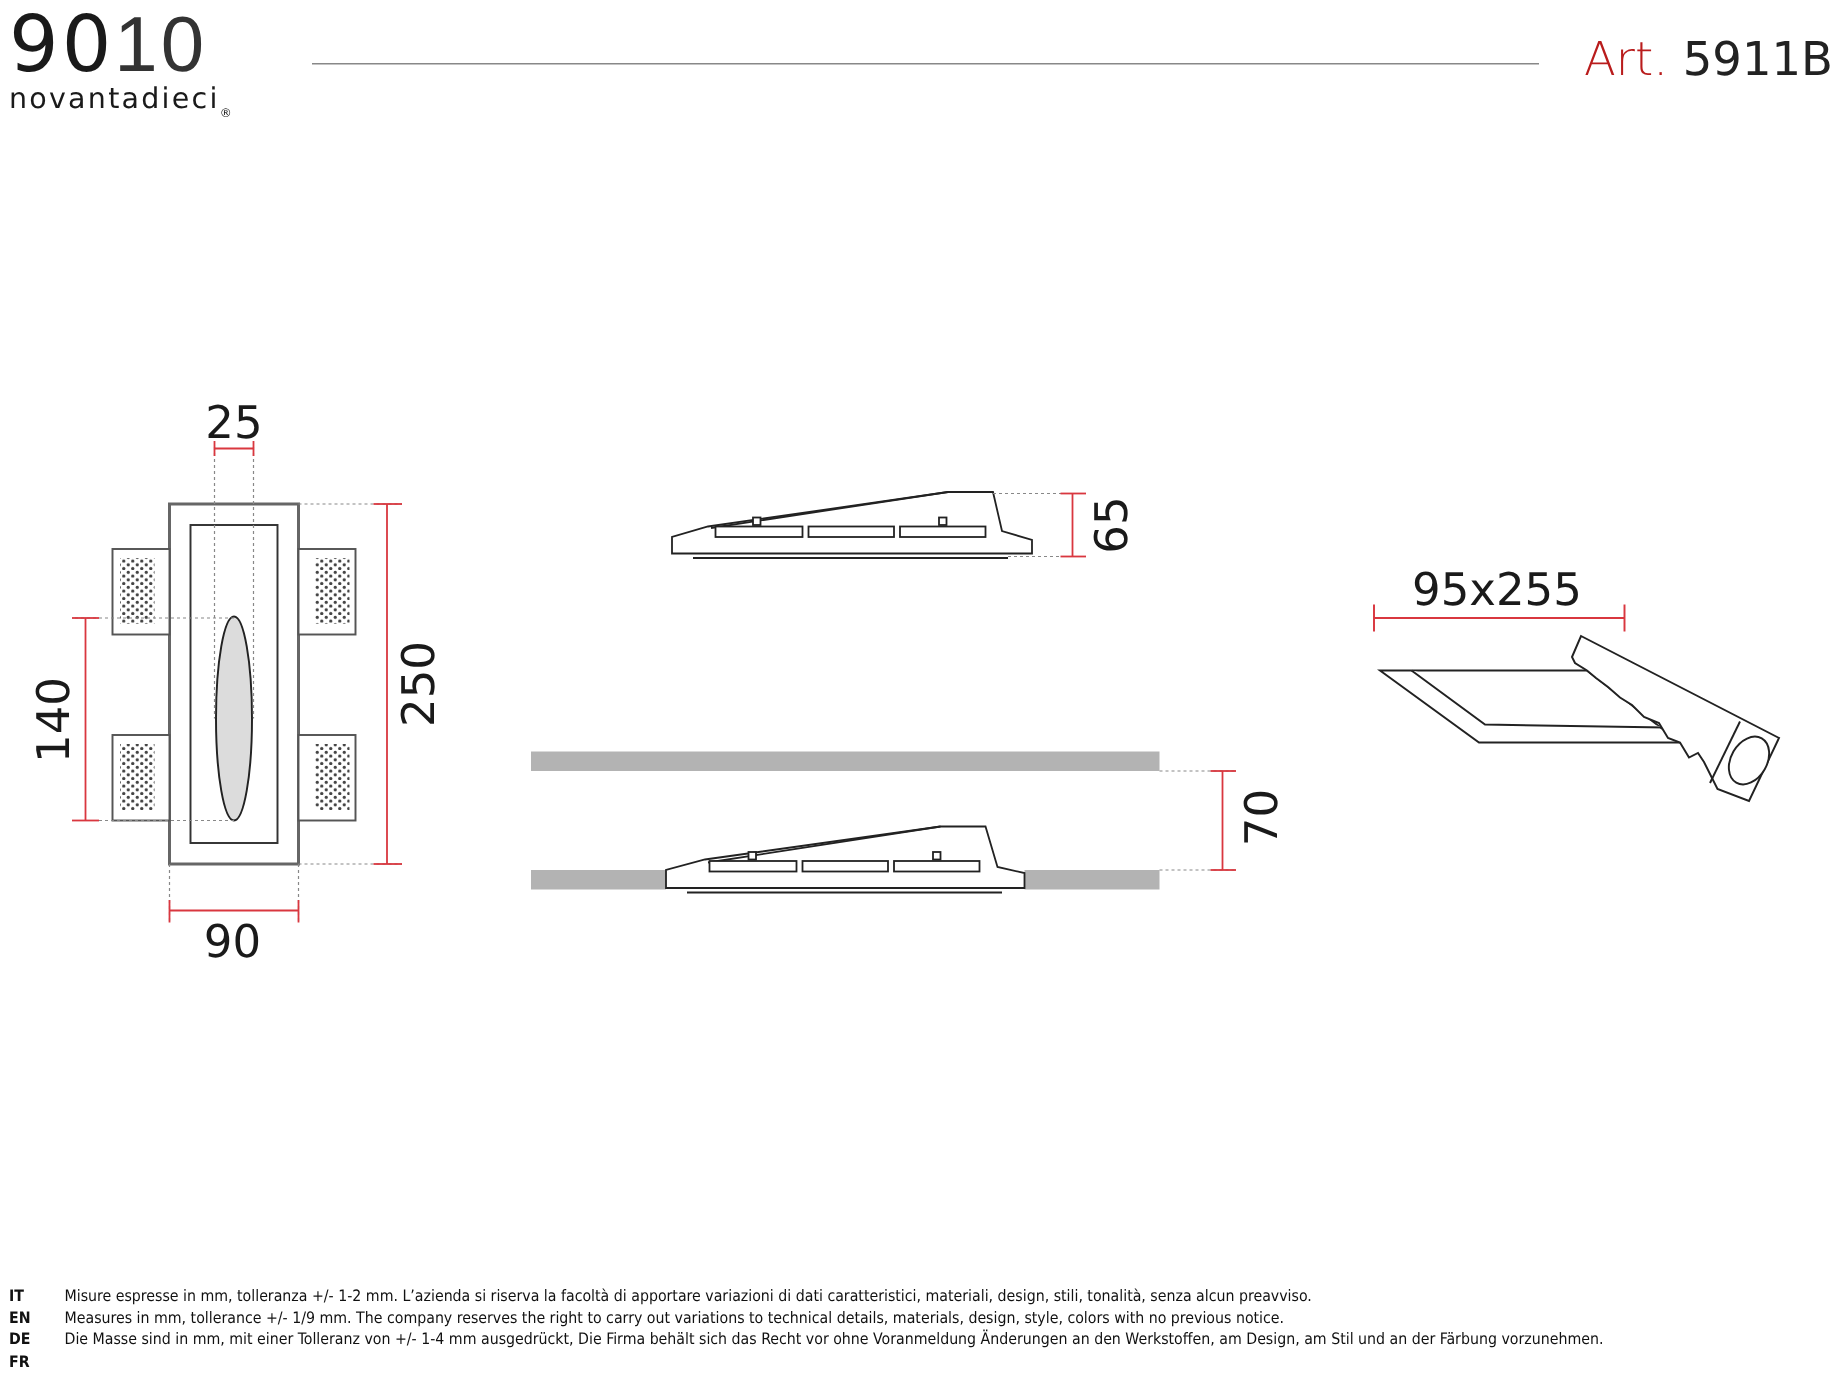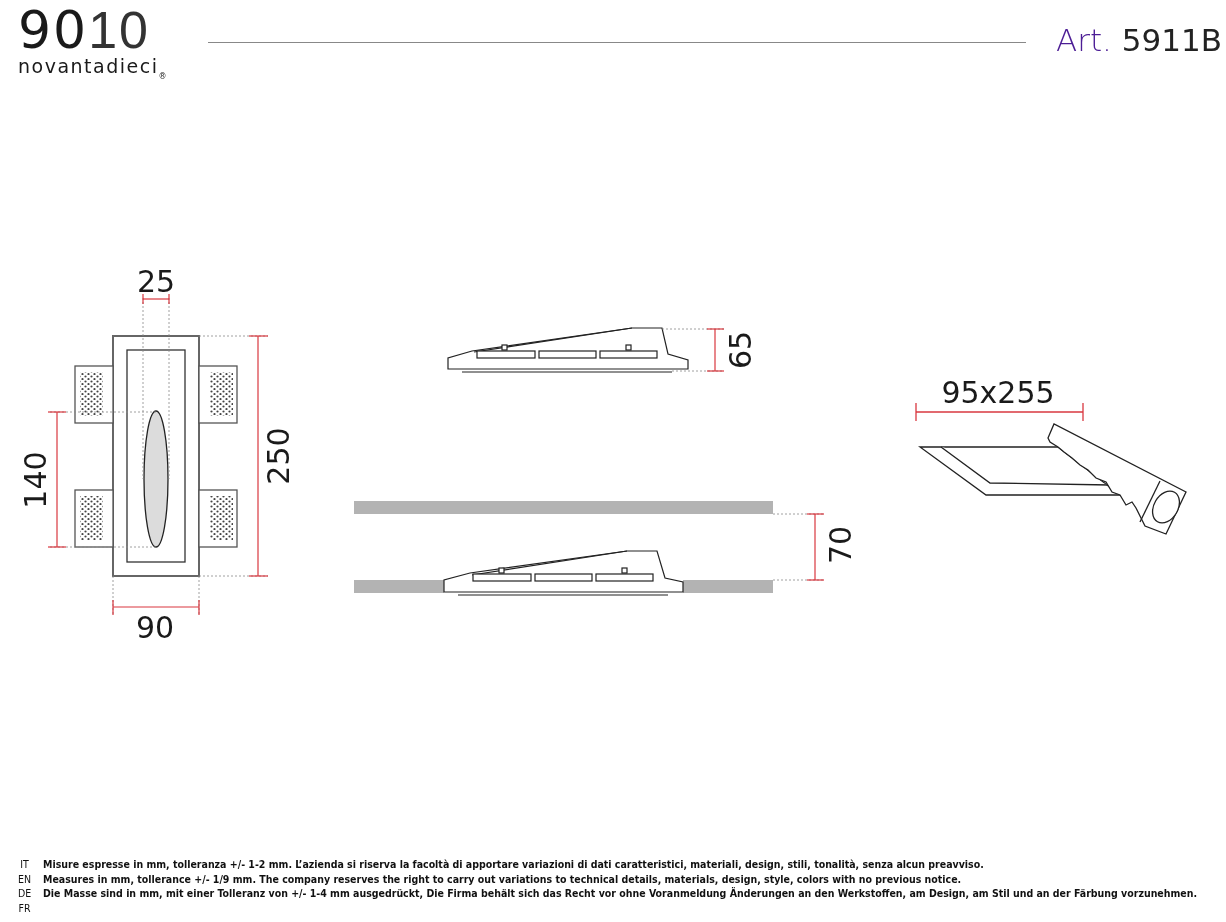--- a/index.html
+++ b/index.html
@@ -1,31 +1,31 @@
 <!DOCTYPE html>
 <html><head>
 <meta charset="utf-8">
 <style>
   html, body { margin:0; padding:0; background:#ffffff; }
   body { width:1226px; height:922px; position:relative; overflow:hidden; font-family:"DejaVu Sans", sans-serif; color:#1a1a1a; }
-  .logo { position:absolute; left:18px; top:4px; }
+  .logo { position:absolute; left:6px; top:4px; }
   .logo-num { font-family:"DejaVu Sans", sans-serif; font-size:52px; line-height:52px; letter-spacing:2px; color:#1a1a1a; }
   .logo-num .b { font-weight:normal; }
   .logo-num .l { font-weight:200; color:#333; font-family:"Liberation Sans", sans-serif; }
   .logo-sub { font-family:"DejaVu Sans", sans-serif; font-size:19px; letter-spacing:1.5px; margin-top:-1px; }
   .logo-sub sup { font-size:8px; vertical-align:-6px; }
   .header-rule { position:absolute; left:208px; top:42px; width:818px; height:1px; background:#888; }
   .art { position:absolute; right:4px; top:22px; font-family:"DejaVu Sans", sans-serif; font-size:31px; color:#222; }
-  .art .prefix { font-weight:300; color:#4c1d95;margin-left:36px; }
+  .art .prefix { font-weight:300; color:#b91c1c;margin-left:36px; }
   .drawing { position:absolute; left:0; top:0; }
   .dim { font-family:"DejaVu Sans", sans-serif; fill:#1a1a1a; }
   .footer { position:absolute; left:6px; top:857px; font-family:"DejaVu Sans Condensed","DejaVu Sans", sans-serif; font-size:10.5px; line-height:14.5px; color:#111; }
   .footer-row { display:flex; white-space:nowrap; }
-  .footer-row .lang { width:37px; font-weight:normal;text-align:center; }
-  .footer-row .txt { transform-origin:left;font-weight:bold; }
+  .footer-row .lang { width:37px; font-weight:bold; }
+  .footer-row .txt { transform-origin:left; }
 </style>
 </head>
 <body>
 
 <div class="logo">
   <div class="logo-num"><span class="b">90</span><span class="l">10</span></div>
   <div class="logo-sub"><span>novantadieci</span><sup>®</sup></div>
 </div>
 <div class="header-rule"></div>
 <div class="art"><span class="prefix">Art.</span> <span>5911B</span></div>

